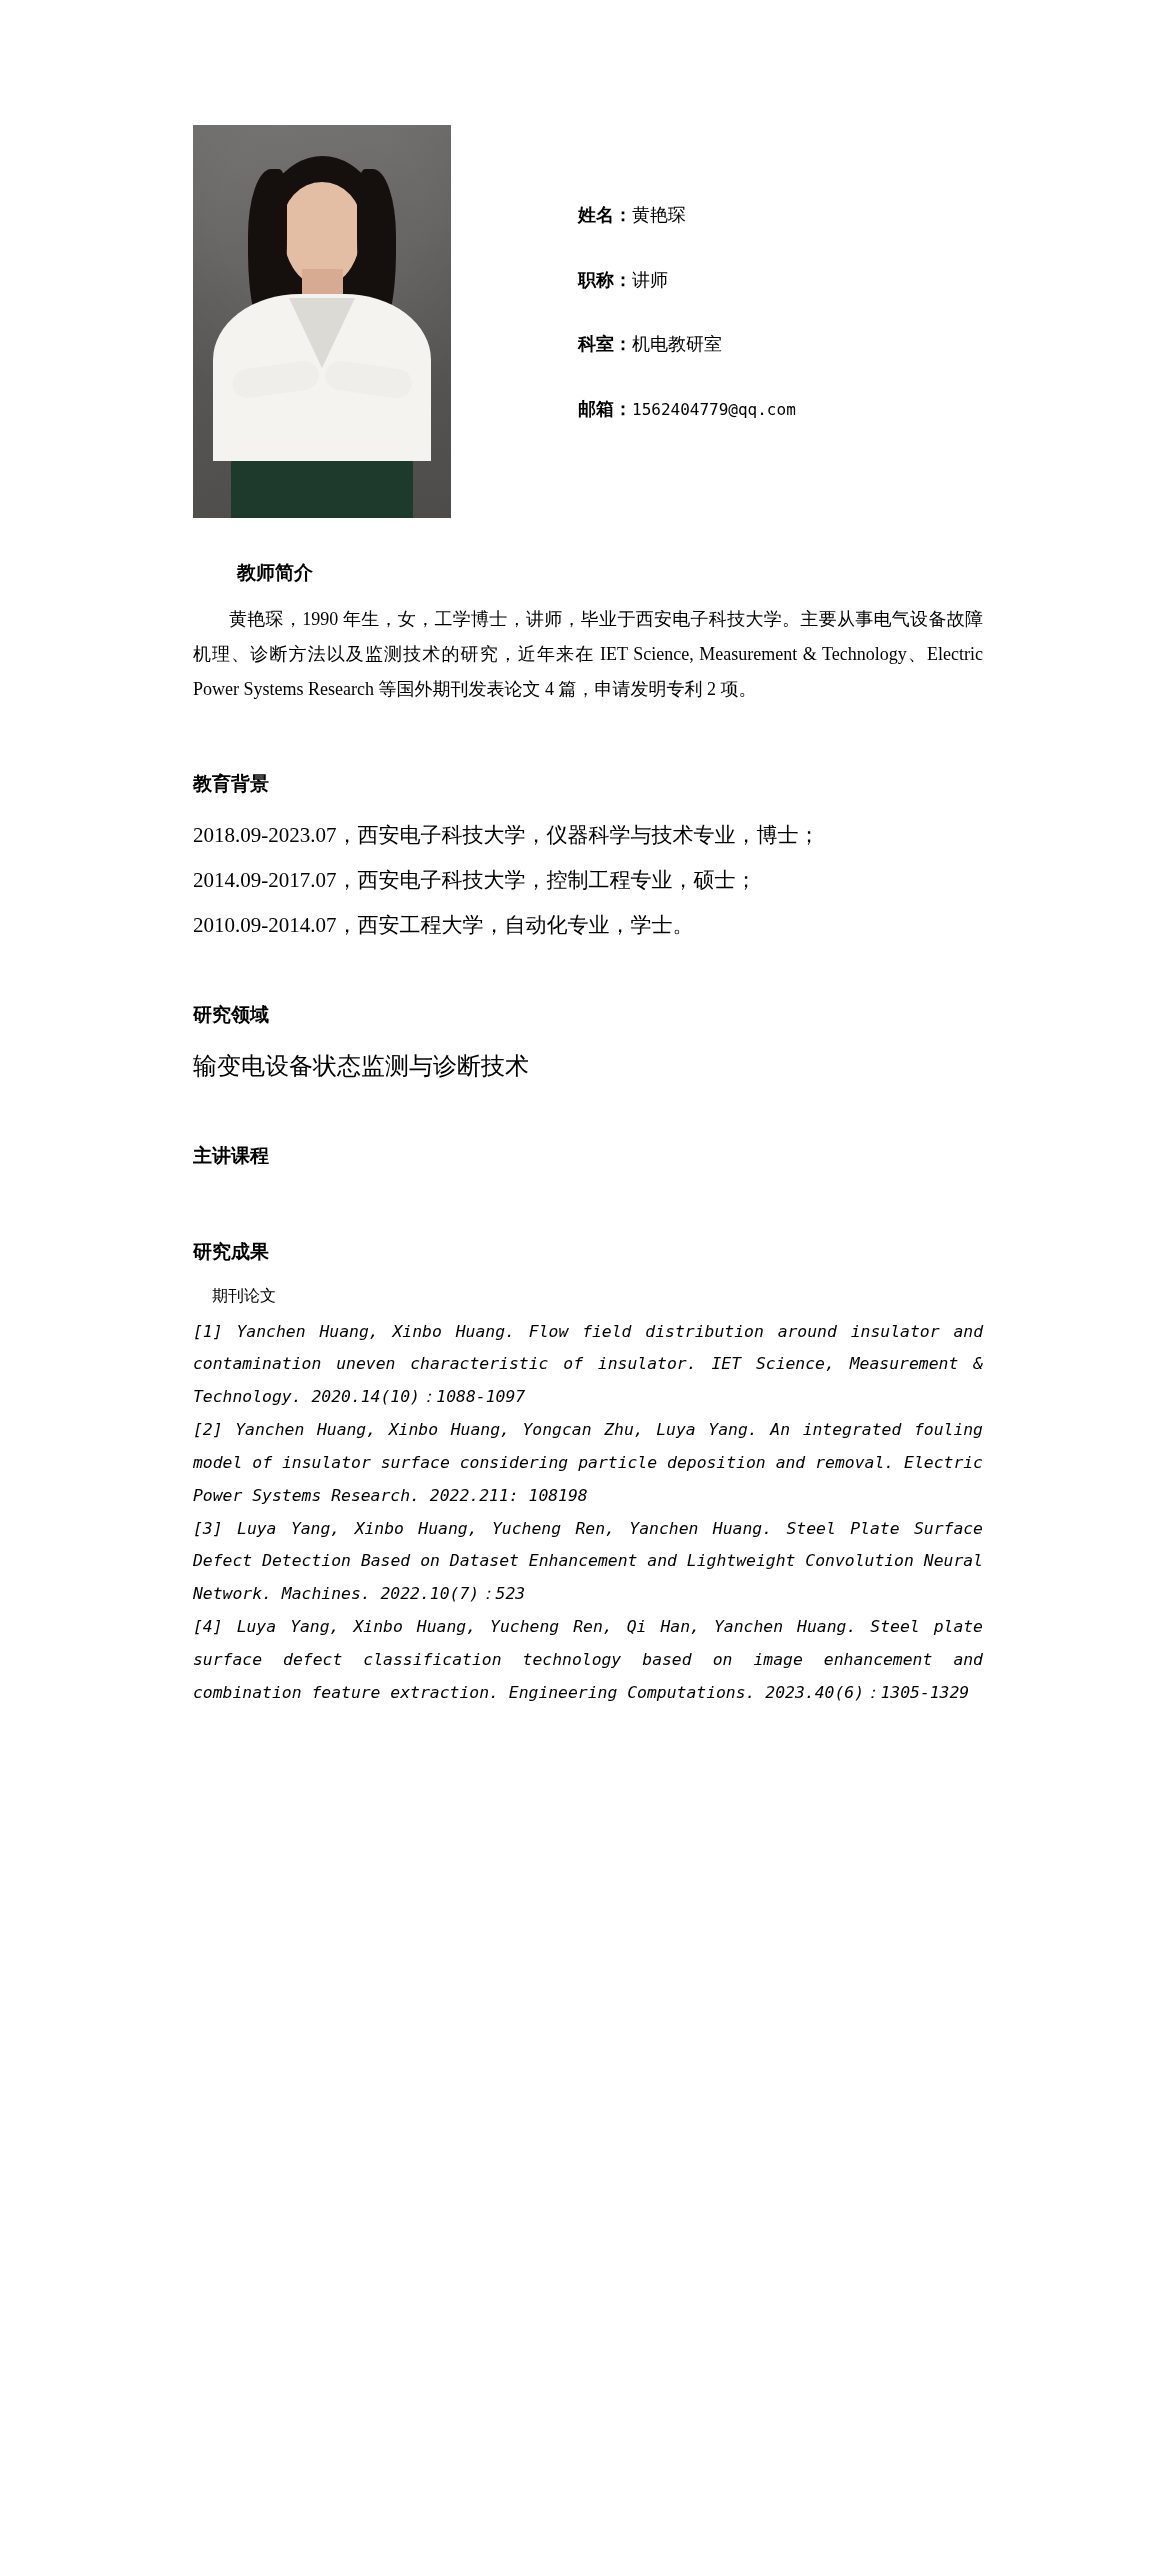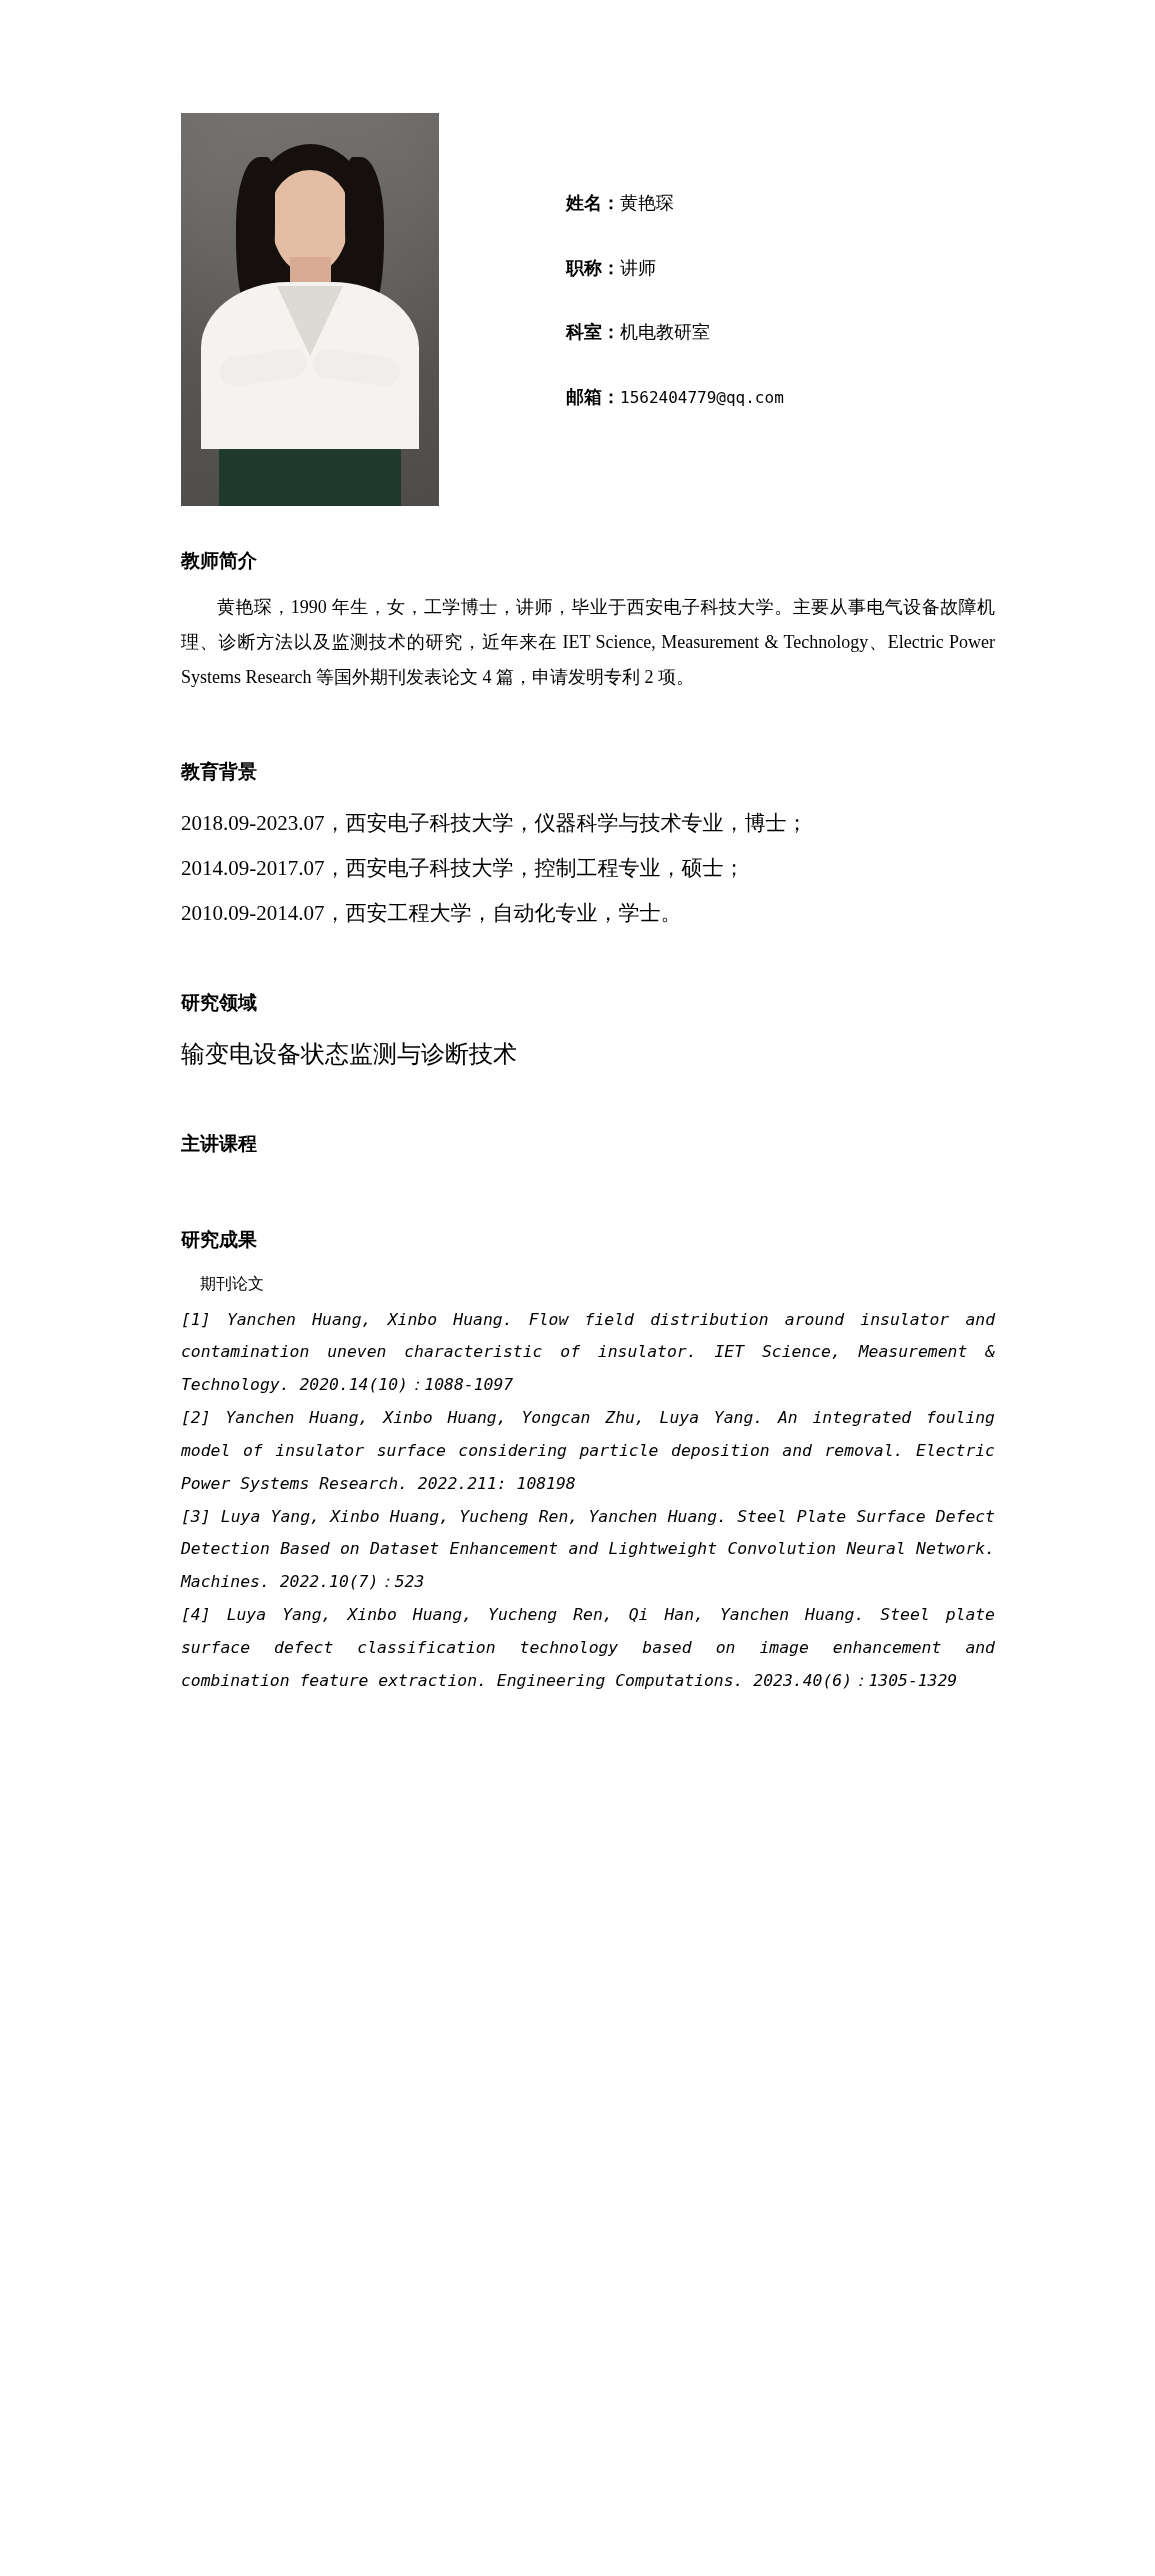--- a/index.html
+++ b/index.html
@@ -12,21 +12,21 @@
     min-height: 2576px;
     font-family: "Liberation Serif", serif;
     color: #000000;
     -webkit-font-smoothing: antialiased;
   }
   .page {
     position: relative;
     width: 1155px;
     min-height: 2576px;
     box-sizing: border-box;
-    padding: 4px;
+    padding: 16px;
     background: #ffffff;
   }
   
   .profile {
     display: flex;
     align-items: flex-start;
     padding-top: 109px;
     padding-left: 177px;
   }
   .photo-frame {
@@ -166,21 +166,21 @@
     padding-right: 156px;
     padding-top: 29px;
   }
   .section-title {
     font-family: "Liberation Sans", sans-serif;
     font-weight: bold;
     font-size: 19px;
     margin-top: 42px;
     margin-bottom: 16px;
   }
-  .section-title.first { margin-top: 13px; }
+  .section-title.first { margin-top: 13px; margin-left: 44px; }
 
   p.para {
     font-size: 18px;
     line-height: 1.95;
     margin: 0 0 10.2px 0;
     text-align: justify;
     text-justify: inter-ideograph;
   }
   p.indent { text-indent: 2em; }
   .edu-line {

